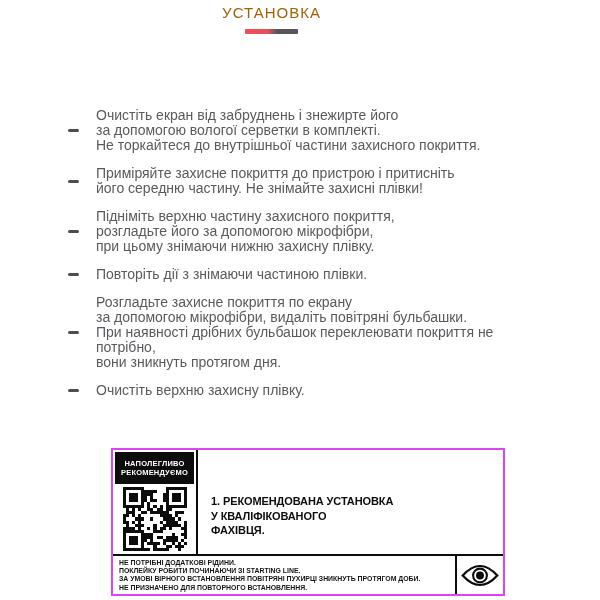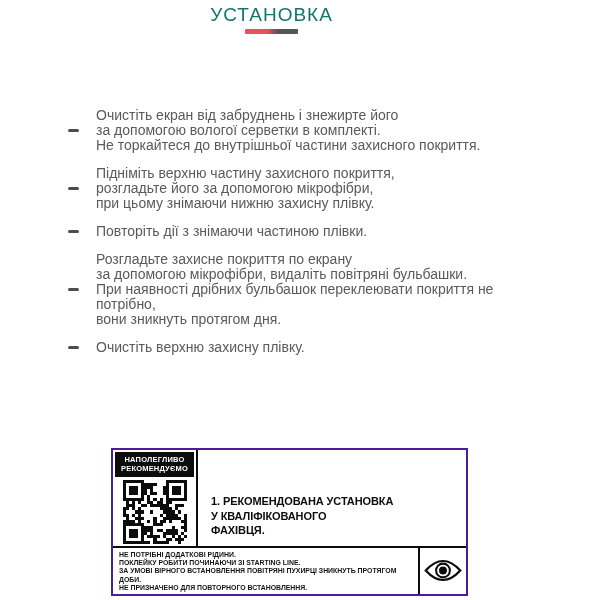--- a/index.html
+++ b/index.html
@@ -2,33 +2,33 @@
 <html><head>
 <meta charset="utf-8">
 <style>
   * { margin:0; padding:0; box-sizing:border-box; }
   html,body { background:#ffffff; }
   .page {
     position:relative; width:600px; height:600px; background:#ffffff;
     font-family:"Liberation Sans", sans-serif; overflow:hidden;
   }
   .header { position:absolute; top:4px; left:0; width:543px; text-align:center; }
-  .title { font-size:19px; font-weight:400; letter-spacing:1px; color:#0f766e; }
+  .title { font-size:15px; font-weight:400; letter-spacing:1px; color:#a16207; }
   .title-bar {
     position:absolute; top:29px; left:245px; width:53px; height:5px; border-radius:1px;
     background:linear-gradient(90deg,#e8505b 0%,#e8505b 42%,#55555a 62%,#55555a 100%);
   }
   .instructions { position:absolute; top:108px; left:68px; width:478px; }
   .instr { display:flex; align-items:center; margin-bottom:13px; }
   .dash { flex:0 0 11px; height:3px; background:#4c4d51; border-radius:1.5px; margin-right:17px; }
   .instr-text { font-size:14px; line-height:15px; color:#595a5e; white-space:pre-line; }
 
   .rec-box {
-    position:absolute; left:111px; top:448px; width:357px; height:148px;
-    border:2px solid #4c1d95; display:flex; flex-direction:column; background:#fff;
+    position:absolute; left:111px; top:448px; width:394px; height:148px;
+    border:2px solid #d946ef; display:flex; flex-direction:column; background:#fff;
   }
   .rec-top { display:flex; flex:1; min-height:0; }
   .rec-left { flex:0 0 85px; border-right:2px solid #0c0c0c; padding:2px; display:flex; flex-direction:column; align-items:center; }
   .rec-badge {
     width:100%; height:32px; background:#0c0c0c; color:#ffffff;
     font-size:7.5px; font-weight:700; line-height:9.5px; letter-spacing:0.2px;
     display:flex; align-items:center; justify-content:center; text-align:center; white-space:pre-line;
   }
   .qr-wrap { margin-top:3px; line-height:0; }
   .rec-right { flex:1; padding:12px 6px 0 13px; font-size:11px; font-weight:700; line-height:14.6px; color:#0c0c0c; overflow:hidden;margin-top:32px; }
@@ -50,20 +50,25 @@
     <div class="title">УСТАНОВКА</div>
   </div>
   <div class="title-bar"></div>
 
   <div class="instructions">
     <div class="instr">
       <span class="dash"></span>
       <div class="instr-text">Очистіть екран від забруднень і знежирте його
 за допомогою вологої серветки в комплекті.
 Не торкайтеся до внутрішньої частини захисного покриття.</div>
+    </div>
+    <div class="instr">
+      <span class="dash"></span>
+      <div class="instr-text">Приміряйте захисне покриття до пристрою і притисніть
+його середню частину. Не знімайте захисні плівки!</div>
     </div>
     <div class="instr">
       <span class="dash"></span>
       <div class="instr-text">Підніміть верхню частину захисного покриття,
 розгладьте його за допомогою мікрофібри,
 при цьому знімаючи нижню захисну плівку.</div>
     </div>
     <div class="instr">
       <span class="dash"></span>
       <div class="instr-text">Повторіть дії з знімаючи частиною плівки.</div>

